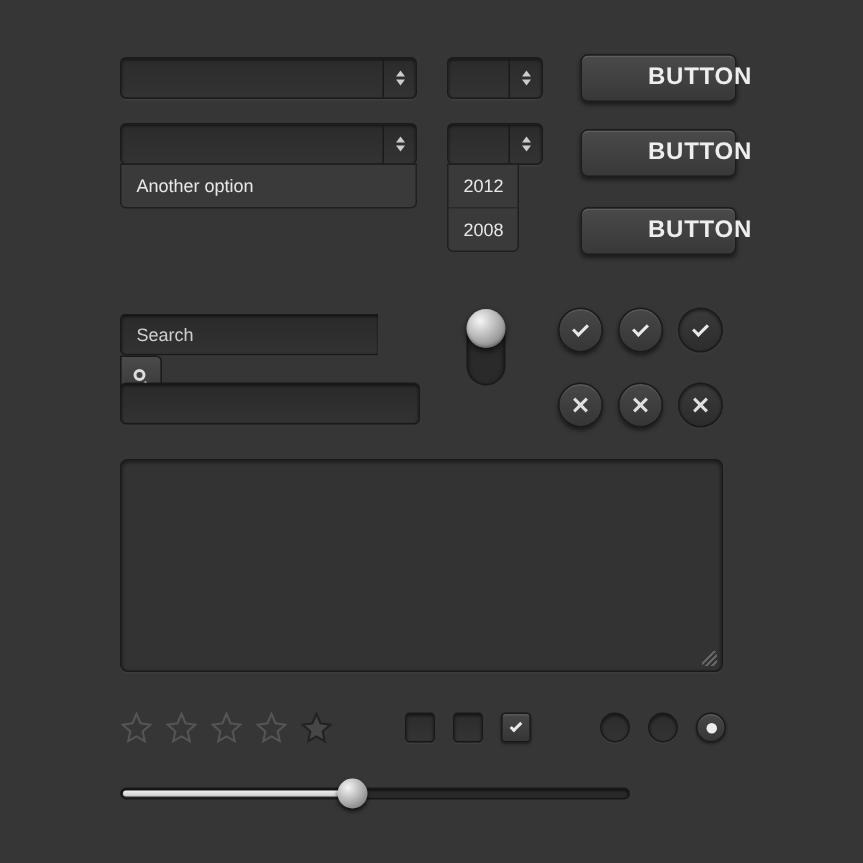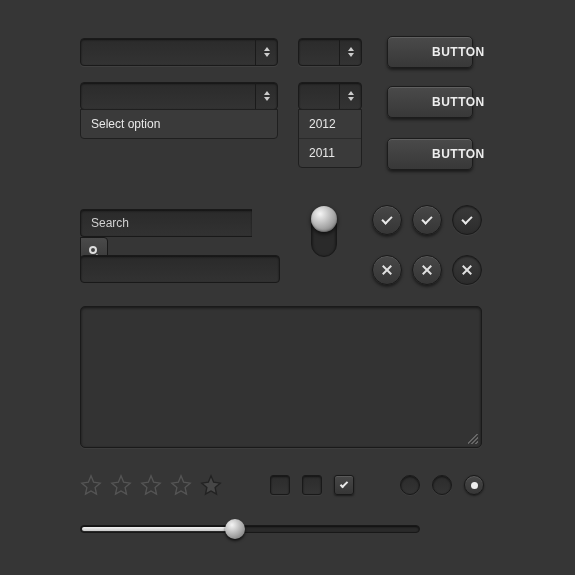--- a/index.html
+++ b/index.html
@@ -43,27 +43,27 @@
     padding: 7px 10px;
     border-bottom: 1px solid #2a2a2a;
     color: #e8e8e8;
     font-size: 12px;
     cursor: pointer;
   }
   .dropdown .opt:last-child { border-bottom: none; }
 
   .btn {
     position: absolute;
-    width: 86px; height: 32px;
+    width: 104px; height: 32px;
     background: linear-gradient(to bottom, #4a4a4a, #383838);
     border: 1px solid #1c1c1c;
     border-radius: 5px;
     color: #eee;
     font-weight: bold;
-    font-size: 12px;
+    font-size: 16px;
     letter-spacing: 0.5px;
     box-shadow: inset 0 1px 0 rgba(255,255,255,0.12), 0 2px 3px rgba(0,0,0,0.5);
     cursor: pointer;
     padding-left: 44px;
   }
 
   .search-wrap { position: absolute; display: flex; flex-direction: column; }
   .search-input {
     background: linear-gradient(to bottom, #2a2a2a, #323232);
     border: 1px solid #191919;
@@ -212,32 +212,32 @@
   </div>
   <button class="btn" style="left:307px; top:-2px;">BUTTON</button>
 
   <div class="select ctrl" style="left:0; top:44px; width:198px;">
     <div class="chev">
         <span class="up"></span>
         <span class="down"></span>
       </div>
   </div>
   <div class="dropdown" style="left:0; top:71px; width:198px;">
-    <div class="opt">Select option</div>
+    <div class="opt">Another option</div>
   </div>
 
   <div class="select ctrl" style="left:218px; top:44px; width:64px;">
     <div class="chev">
         <span class="up"></span>
         <span class="down"></span>
       </div>
   </div>
-  <div class="dropdown" style="left:218px; top:71px; width:64px;">
+  <div class="dropdown" style="left:218px; top:71px; width:48px;">
     <div class="opt">2012</div>
-    <div class="opt">2011</div>
+    <div class="opt">2008</div>
   </div>
 
   <button class="btn" style="left:307px; top:48px;">BUTTON</button>
   <button class="btn" style="left:307px; top:100px;">BUTTON</button>
 
   <div class="search-wrap" style="left:0; top:171px;">
     <input class="search-input" placeholder="Search" style="">
     <div class="search-btn">
       <div class="mag">
           <div class="circ"></div>

